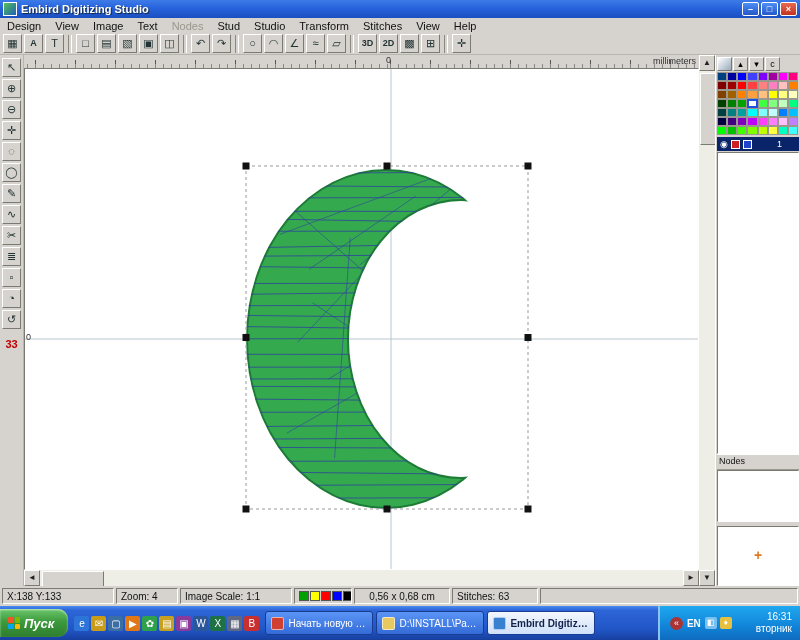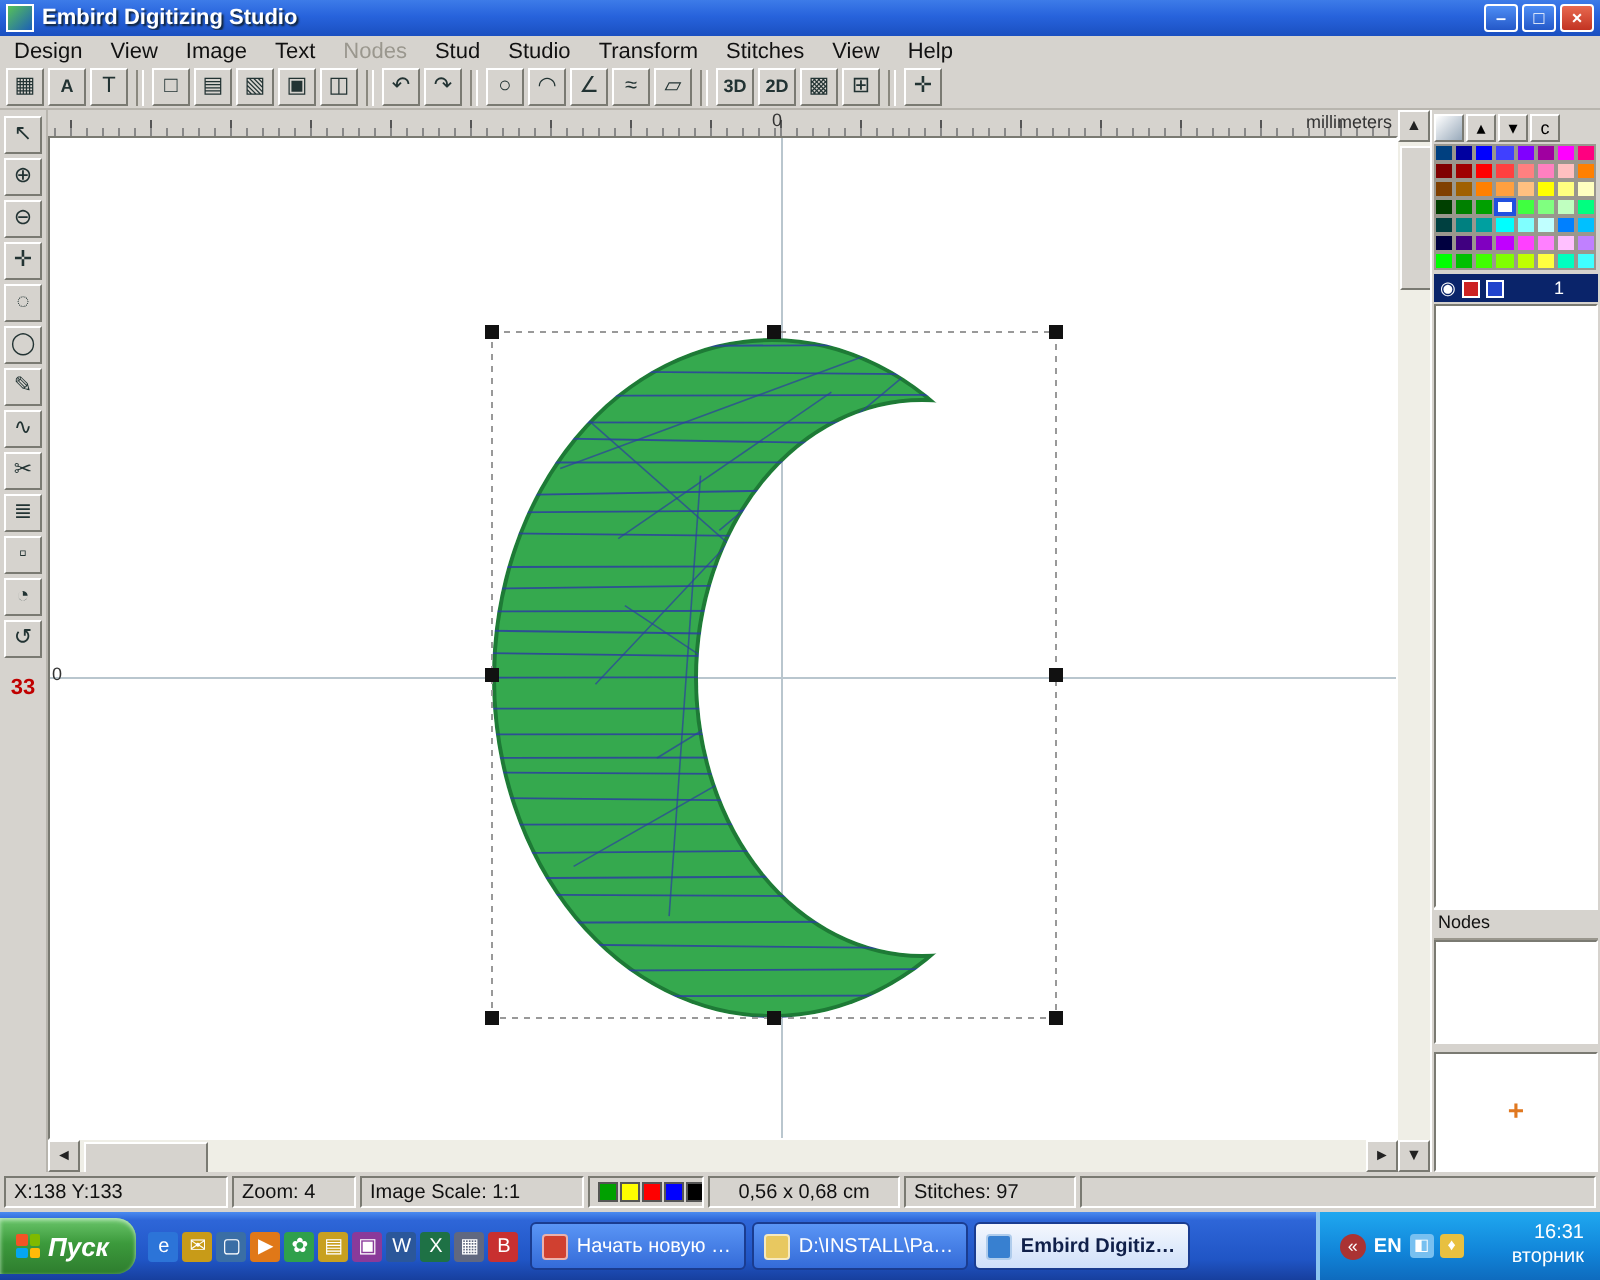--- a/index.html
+++ b/index.html
@@ -367,21 +367,21 @@
   <div class="status-cell" style="width:62px">Zoom: 4</div>
   <div class="status-cell" style="width:112px">Image Scale: 1:1</div>
   <div class="status-cell chips" style="width:58px">
       <span class="chip" style="background: rgb(0, 160, 0);"></span>
       <span class="chip" style="background: rgb(255, 255, 0);"></span>
       <span class="chip" style="background: rgb(255, 0, 0);"></span>
       <span class="chip" style="background: rgb(0, 0, 255);"></span>
       <span class="chip" style="background: rgb(0, 0, 0);"></span>
     </div>
   <div class="status-cell" style="width:96px;text-align:center">0,56 x 0,68 cm</div>
-  <div class="status-cell" style="width:86px">Stitches: 97</div>
+  <div class="status-cell" style="width:86px">Stitches: 63</div>
   <div class="status-cell" style="flex:1"></div>
 </div>
 
 <div class="abs taskbar">
   <button class="start-btn">
     <span class="win-flag">
       <span style="background:#F35325"></span>
         <span style="background:#7FBA00"></span>
       <span style="background:#05A6F0"></span>
         <span style="background:#FFBA08"></span>

